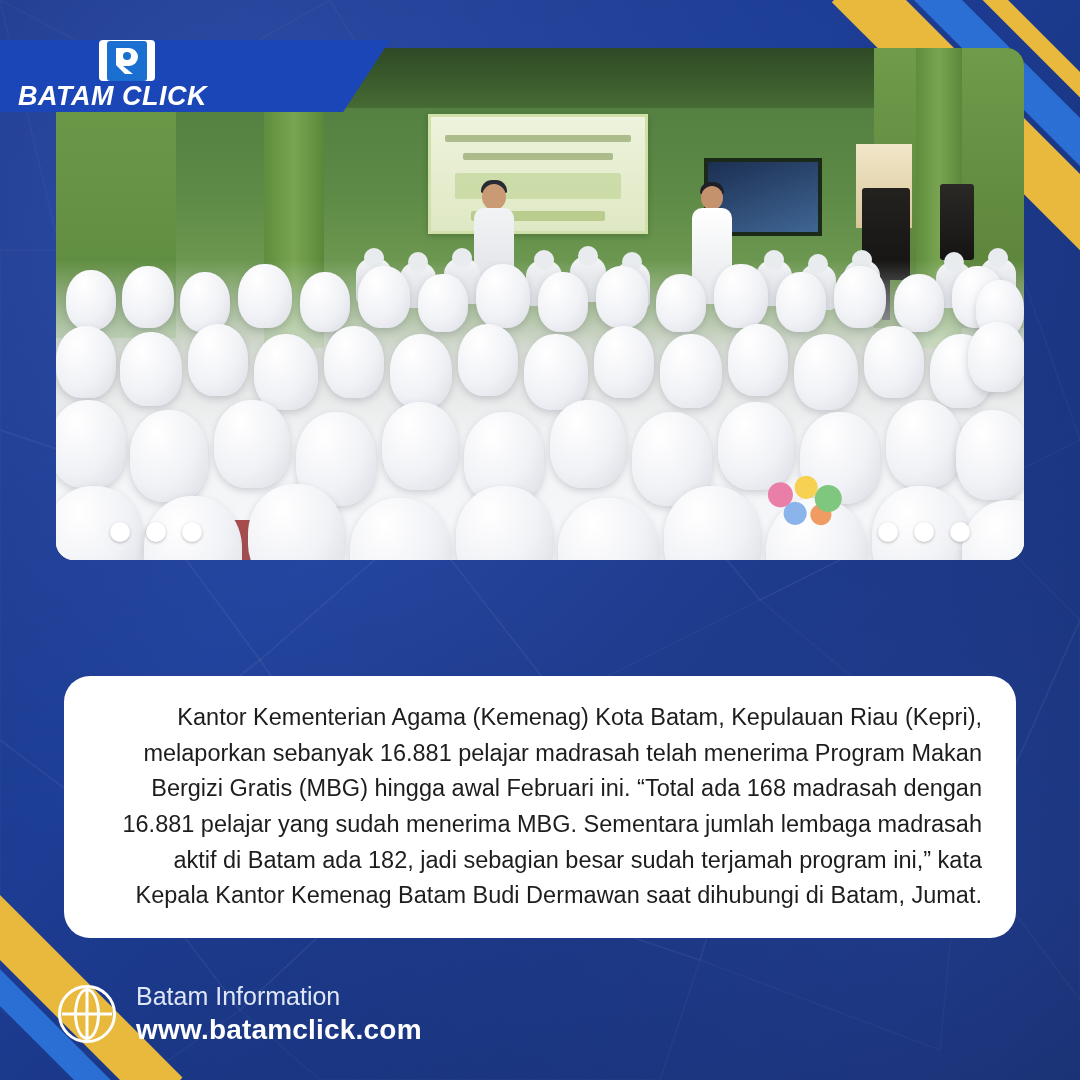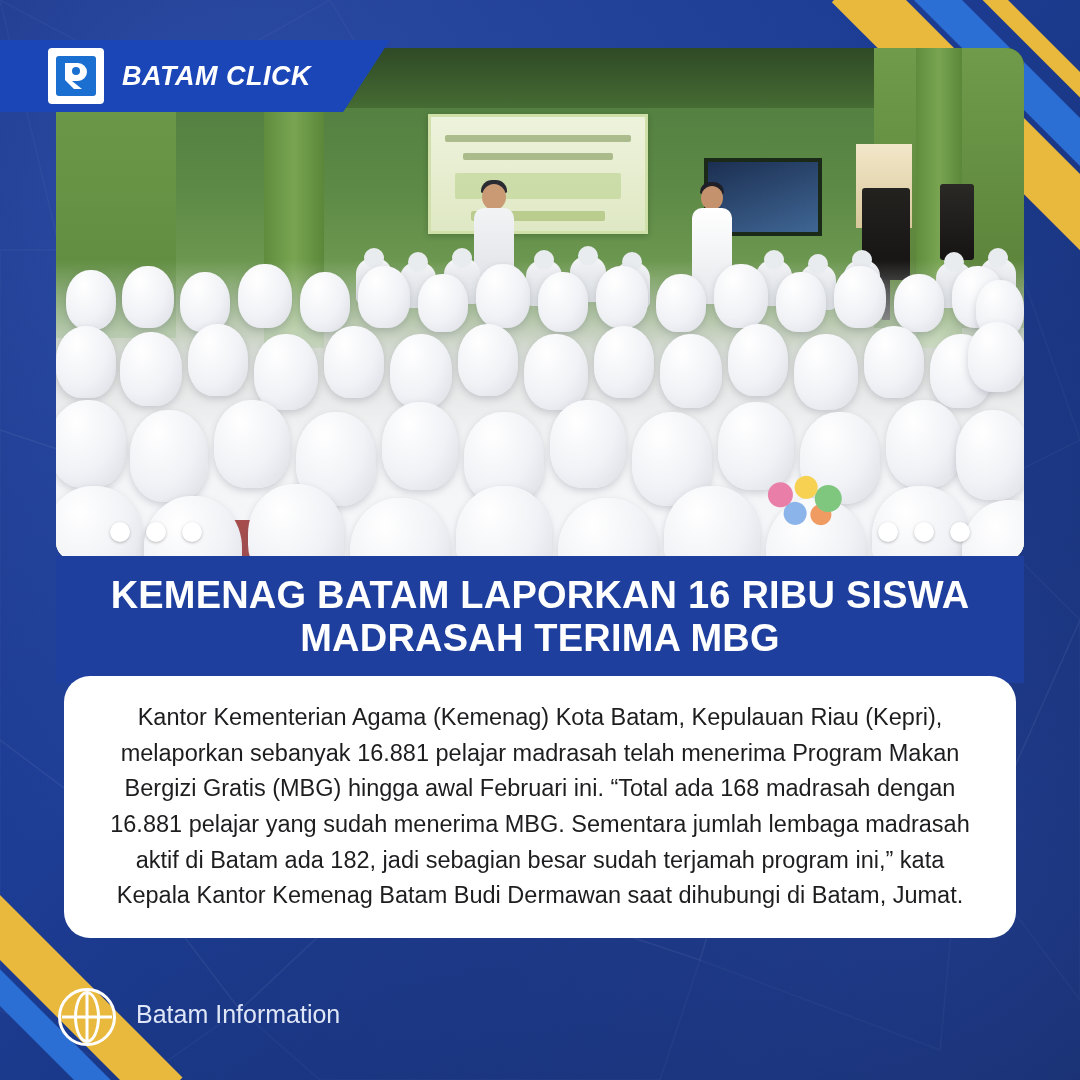--- a/index.html
+++ b/index.html
@@ -84,20 +84,21 @@
   }
 
   
   .header {
     position: absolute;
     top: 40px; left: 0;
     height: 72px;
     display: flex;
     align-items: center;
     z-index: 7;
+    flex-direction: column;
   }
   .header-bg {
     position: absolute;
     top: 0; left: 0;
     width: 390px; height: 72px;
     background: #1b46b8;
     clip-path: polygon(0 0, 100% 0, 88% 100%, 0 100%);
   }
   .logo-mark {
     position: relative;
@@ -337,21 +338,21 @@
     z-index: 5;
     display: flex;
     align-items: center;
     justify-content: center;
     padding: 22px 34px;
   }
   .body-card p {
     color: #1d1d1f;
     font-size: 23.5px;
     line-height: 1.52;
-    text-align: center;
+    text-align: right;
   }
 
   
   .footer {
     position: absolute;
     left: 58px;
     bottom: 34px;
     display: flex;
     align-items: center;
     gap: 20px;
@@ -590,30 +591,28 @@
         <span></span>
         <span></span>
     </div>
     <div class="dots right">
       <span></span>
         <span></span>
         <span></span>
     </div>
   </div>
 
-  <div class="headline">
-    <h1>KEMENAG BATAM LAPORKAN 16 RIBU SISWA MADRASAH TERIMA MBG</h1>
-  </div>
 
   <div class="body-card">
     <p>Kantor Kementerian Agama (Kemenag) Kota Batam, Kepulauan Riau (Kepri), melaporkan sebanyak 16.881 pelajar madrasah telah menerima Program Makan Bergizi Gratis (MBG) hingga awal Februari ini. “Total ada 168 madrasah dengan 16.881 pelajar yang sudah menerima MBG. Sementara jumlah lembaga madrasah aktif di Batam ada 182, jadi sebagian besar sudah terjamah program ini,” kata Kepala Kantor Kemenag Batam Budi Dermawan saat dihubungi di Batam, Jumat.</p>
   </div>
 
   <div class="footer">
     <div class="globe">
       <span class="oval"></span>
     </div>
     <div class="footer-text">
       <div class="more">Batam Information</div>
+      <div class="url">www.batamclick.com</div>
     </div>
   </div>
 
 </div>
 
 </body></html>

